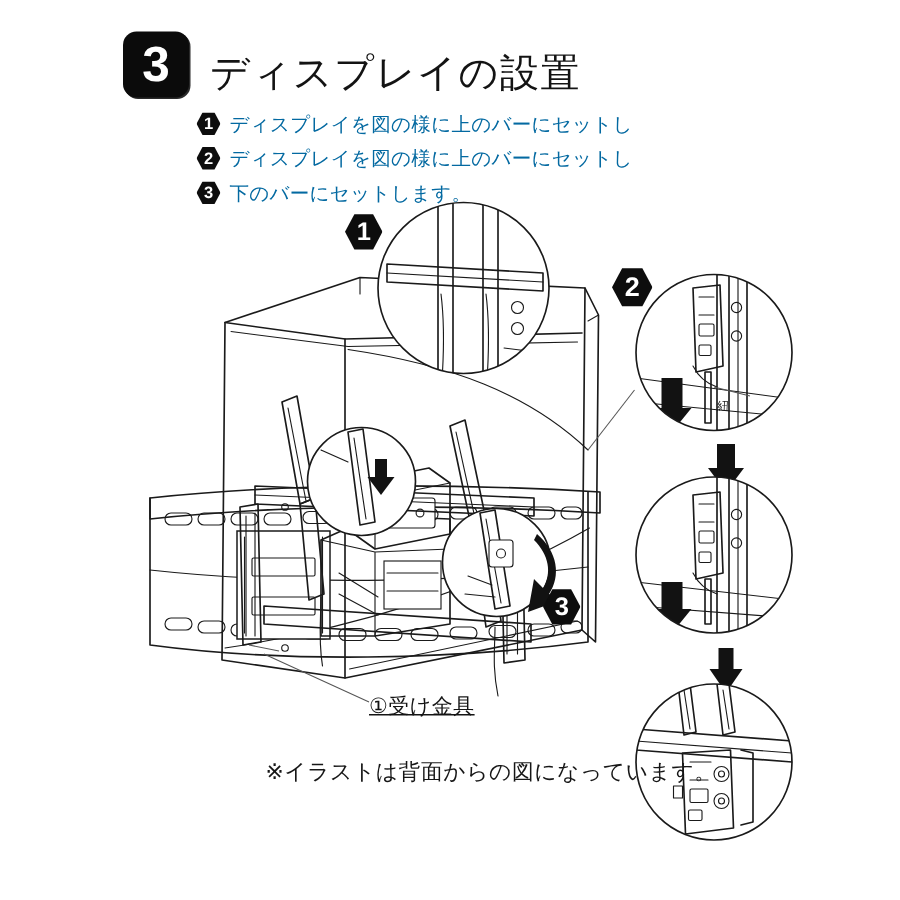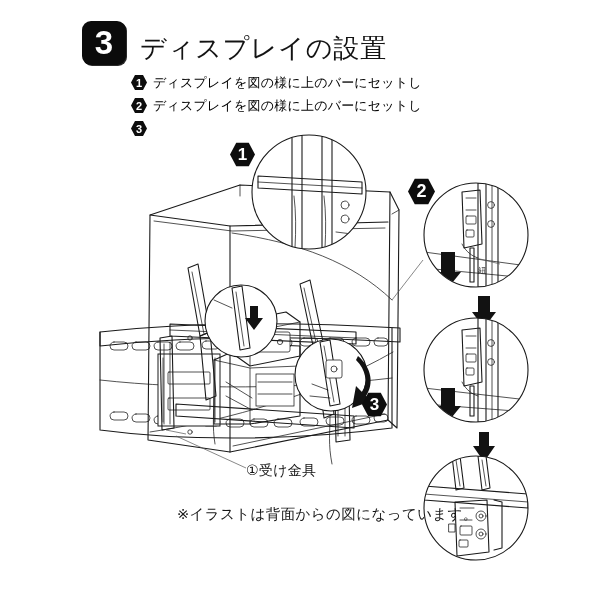--- a/index.html
+++ b/index.html
@@ -77,21 +77,21 @@
     background: #0d0d0d;
     clip-path: polygon(25% 3%, 75% 3%, 100% 50%, 75% 97%, 25% 97%, 0% 50%);
     color: #ffffff;
     font-size: 11px;
     font-weight: bold;
     line-height: 16px;
     text-align: center;
   }
   .ins-text {
     font-size: 13px;
-    color: #000000;
+    color: #0369a1;
     white-space: nowrap;
     letter-spacing: 0.2px;
     font-family: Liberation Serif, serif;
   }
 
   
   .marker {
     position: absolute;
     background: #0d0d0d;
     clip-path: polygon(25% 3%, 75% 3%, 100% 50%, 75% 97%, 25% 97%, 0% 50%);
@@ -115,20 +115,21 @@
 
   
   .callout-label {
     position: absolute;
     left: 246px;
     top: 462px;
     font-size: 14px;
     color: #141414;
     white-space: nowrap;
     letter-spacing: 0.3px;
+    text-decoration: underline;
   }
   .note {
     position: absolute;
     left: 133px;
     top: 505px;
     font-size: 14.5px;
     color: #161616;
     white-space: nowrap;
     letter-spacing: 0.4px;
     margin-left: 44px;
@@ -156,20 +157,21 @@
     <div class="ins-row">
       <span class="hexbadge">1</span>
       <span class="ins-text">ディスプレイを図の様に上のバーにセットし</span>
     </div>
     <div class="ins-row">
       <span class="hexbadge">2</span>
       <span class="ins-text">ディスプレイを図の様に上のバーにセットし</span>
     </div>
     <div class="ins-row">
       <span class="hexbadge">3</span>
+      <span class="ins-text">下のバーにセットします。</span>
     </div>
   </div>
 
   <svg class="art" viewBox="0 0 600 600">
     <defs>
       <style>
         .ln  { fill:none; stroke:#1a1a1a; stroke-width:1.1; stroke-linejoin:round; stroke-linecap:round; }
         .lnT { fill:none; stroke:#1a1a1a; stroke-width:0.75; stroke-linejoin:round; stroke-linecap:round; }
         .lnH { fill:none; stroke:#1a1a1a; stroke-width:1.5; stroke-linejoin:round; stroke-linecap:round; }
         .lead{ fill:none; stroke:#555; stroke-width:0.7; }

